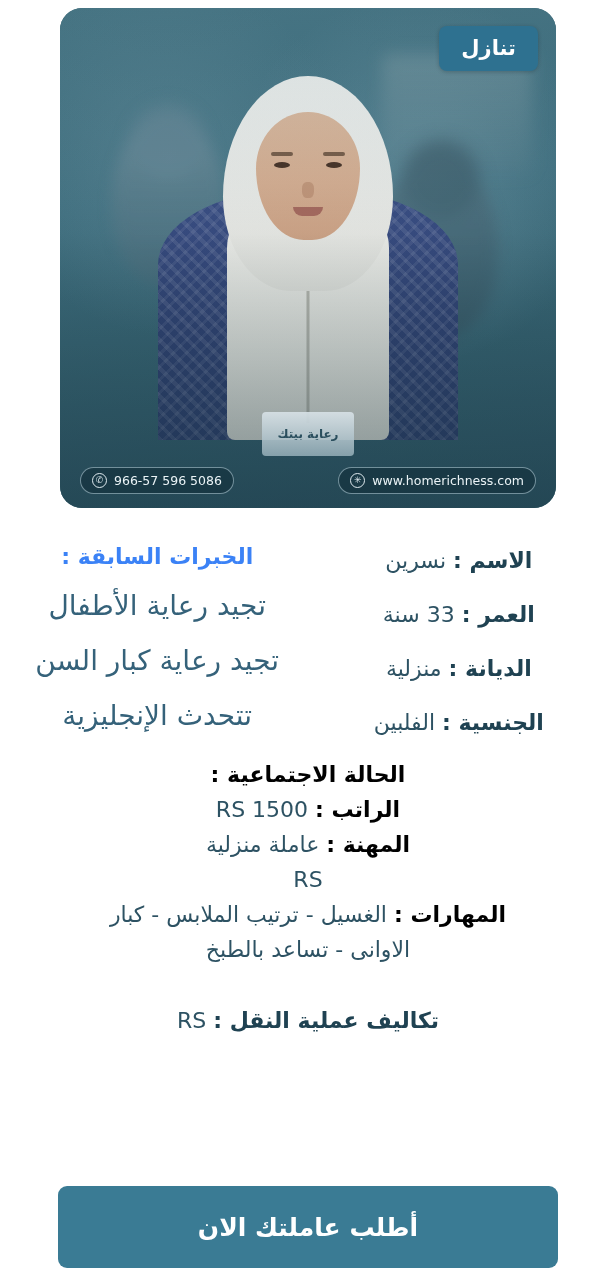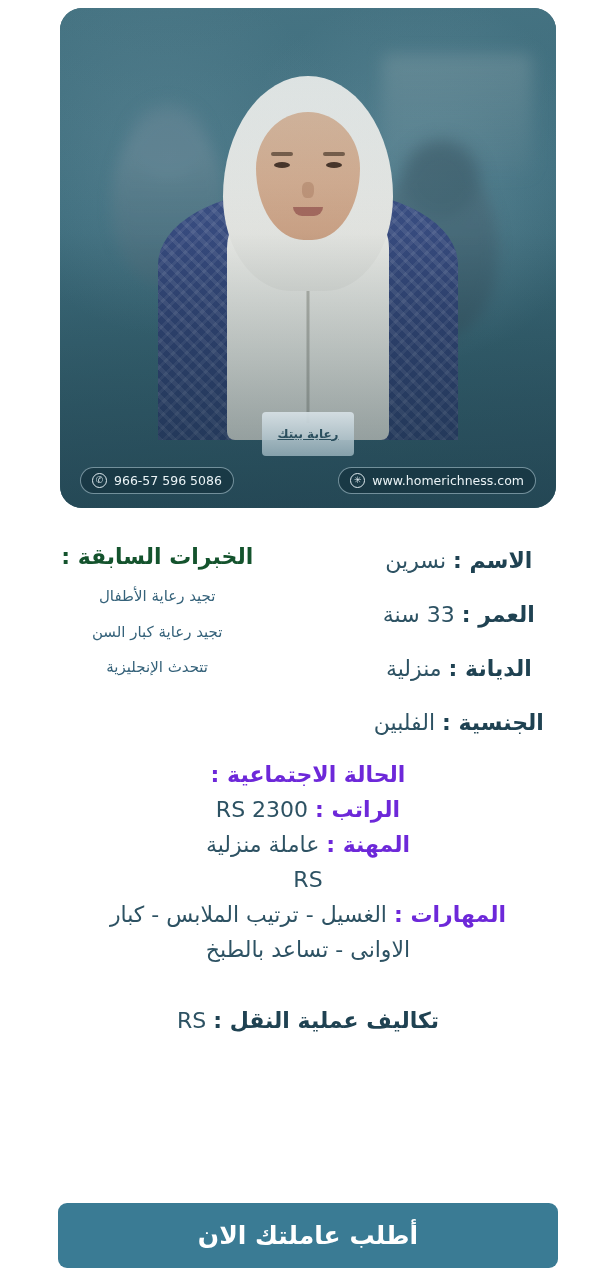--- a/index.html
+++ b/index.html
@@ -190,21 +190,20 @@
     display: flex;
     align-items: center;
     justify-content: center;
     color: #2b4f5e;
     font-size: 12px;
     font-weight: bold;
     letter-spacing: .5px;
     overflow: hidden;
     text-align: center;
     line-height: 1.05;
-    text-decoration: underline;
   }
 
   .pill {
     position: absolute;
     bottom: 14px;
     height: 27px;
     background: rgba(18,46,58,.62);
     border: 1px solid rgba(190,215,225,.55);
     border-radius: 14px;
     display: flex;
@@ -265,56 +264,56 @@
   .col.right { text-align: center; }
 
   .line {
     font-size: 22px;
     line-height: 1.55;
     margin-bottom: 20px;
     color: #2d5263;
   }
   .line b { font-weight: bold; color: #1f4252; }
   .sub-line {
-    font-size: 15px;
+    font-size: 28px;
     line-height: 1.5;
     margin-bottom: 13px;
     color: #35627a;
   }
   .head-line {
     font-size: 22px;
     font-weight: bold;
-    color: #14532d;
+    color: #3b82f6;
     margin-bottom: 16px;
   }
 
   .full {
     margin-top: 2px;
     text-align: center;
     font-size: 22px;
     line-height: 1.5;
     color: #2d5263;
   }
-  .full b { color: #6d28d9; }
+  .full b { color: #000000; }
 
   .transport {
     margin-top: 42px;
     text-align: center;
     font-size: 22px;
     color: #2d5263;
   }
   .transport b { color: #1f4252; }
 
   .cta {
     position: absolute;
     left: 50%;
     transform: translateX(-50%);
     bottom: 12px;
     width: 500px;
-    height: 65px;
+    height: 82px;
     background: #3a7b94;
     color: #ffffff;
     border: none;
     border-radius: 9px;
     font-family: inherit;
     font-size: 25px;
     font-weight: bold;
     cursor: pointer;
   }
 </style>
@@ -337,20 +336,21 @@
       <span class="brow r"></span>
       <span class="eye l"></span>
       <span class="eye r"></span>
       <span class="nose"></span>
       <span class="mouth"></span>
     </div>
   </div>
 
   <div class="photo-overlay"></div>
 
+  <div class="badge-tanazul">تنازل</div>
 
   <div class="wm-logo">رعاية بيتك</div>
 
   <div class="pill site">
     <span class="ic">✳</span>
     <span>www.homerichness.com</span>
   </div>
 
   <div class="pill phone">
     <span class="ic">✆</span>
@@ -389,21 +389,21 @@
     </div>
   </div>
 
   <div class="full" style="margin-top:-2px;">
     <b>الحالة الاجتماعية :</b>
     <span></span>
   </div>
 
   <div class="full">
     <b>الراتب :</b>
-    <span>RS 2300</span>
+    <span>RS 1500</span>
   </div>
 
   <div class="full">
     <b>المهنة :</b>
     <span>عاملة منزلية</span>
   </div>
   <div class="full">RS</div>
 
   <div class="full">
     <b>المهارات :</b>

